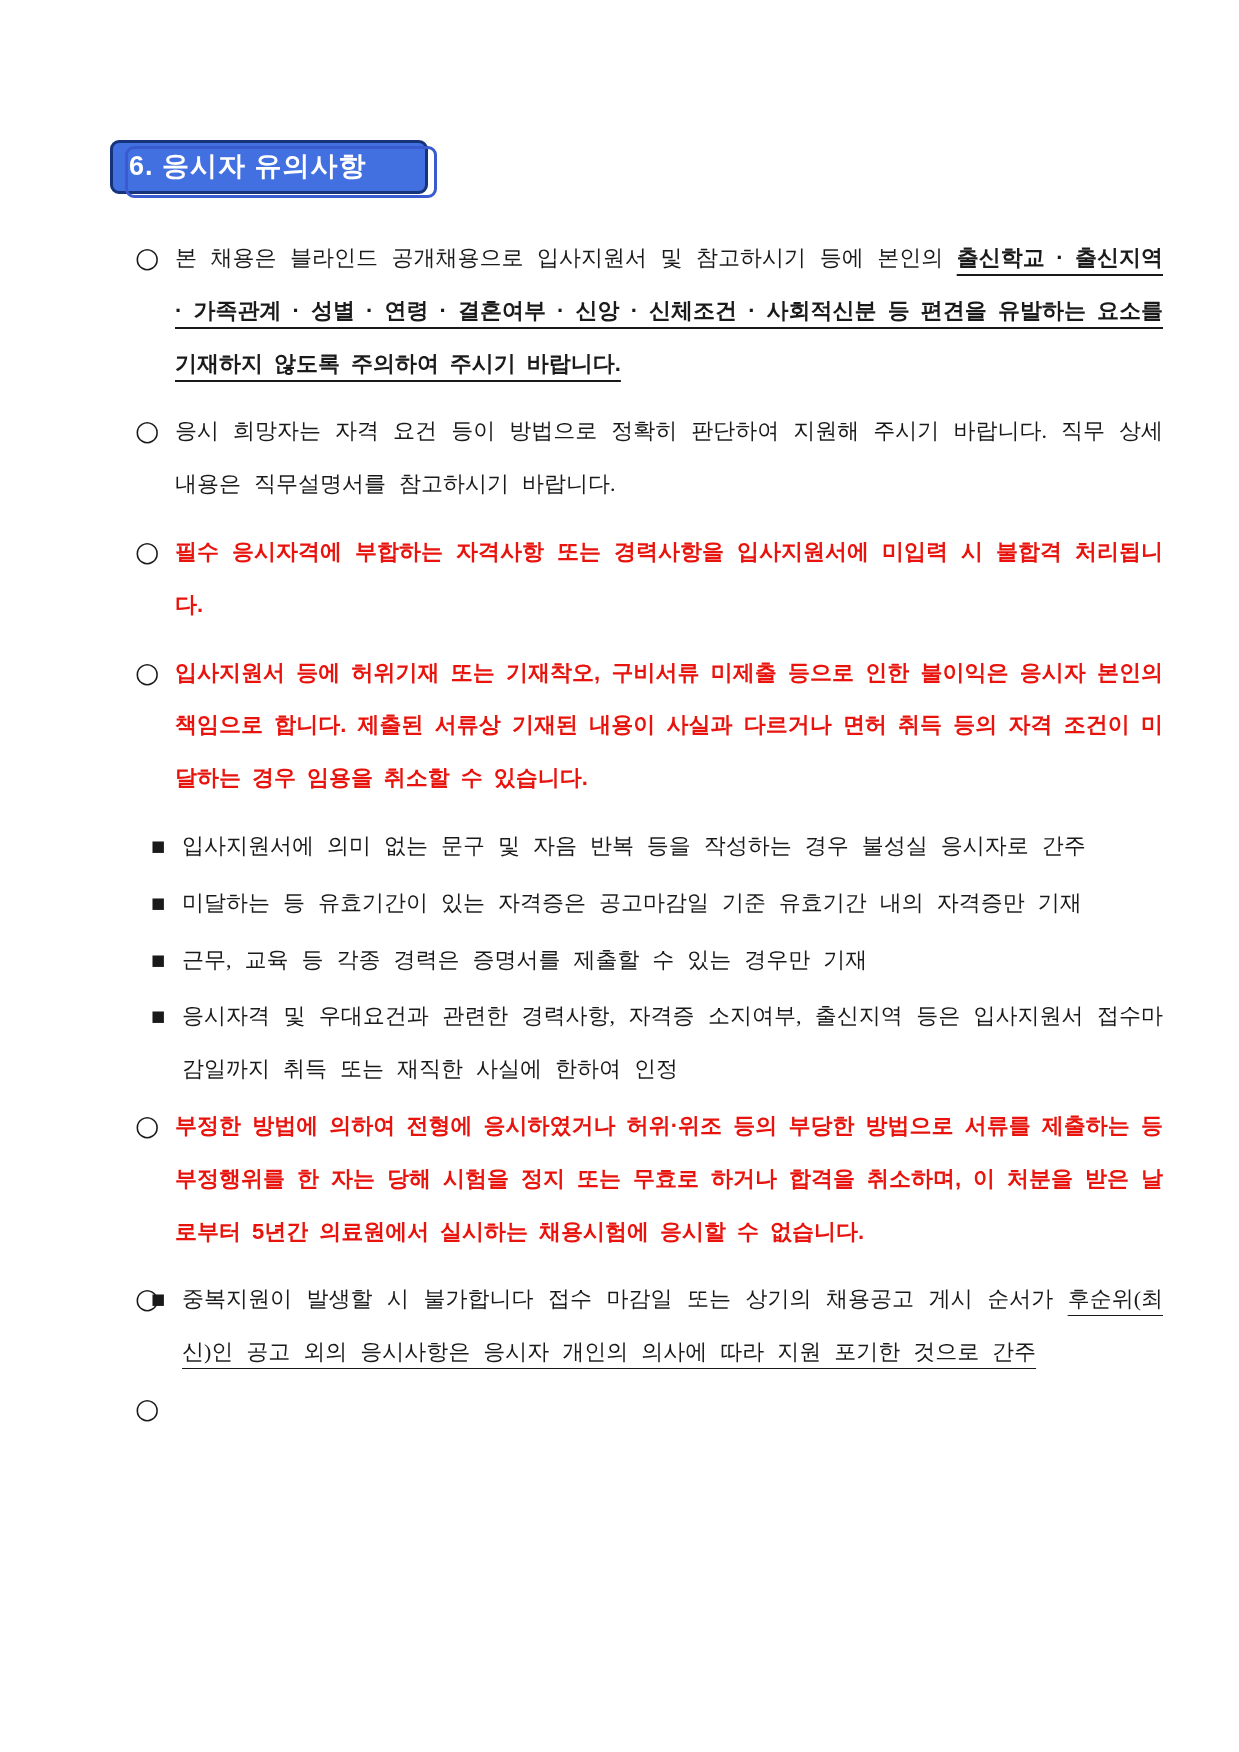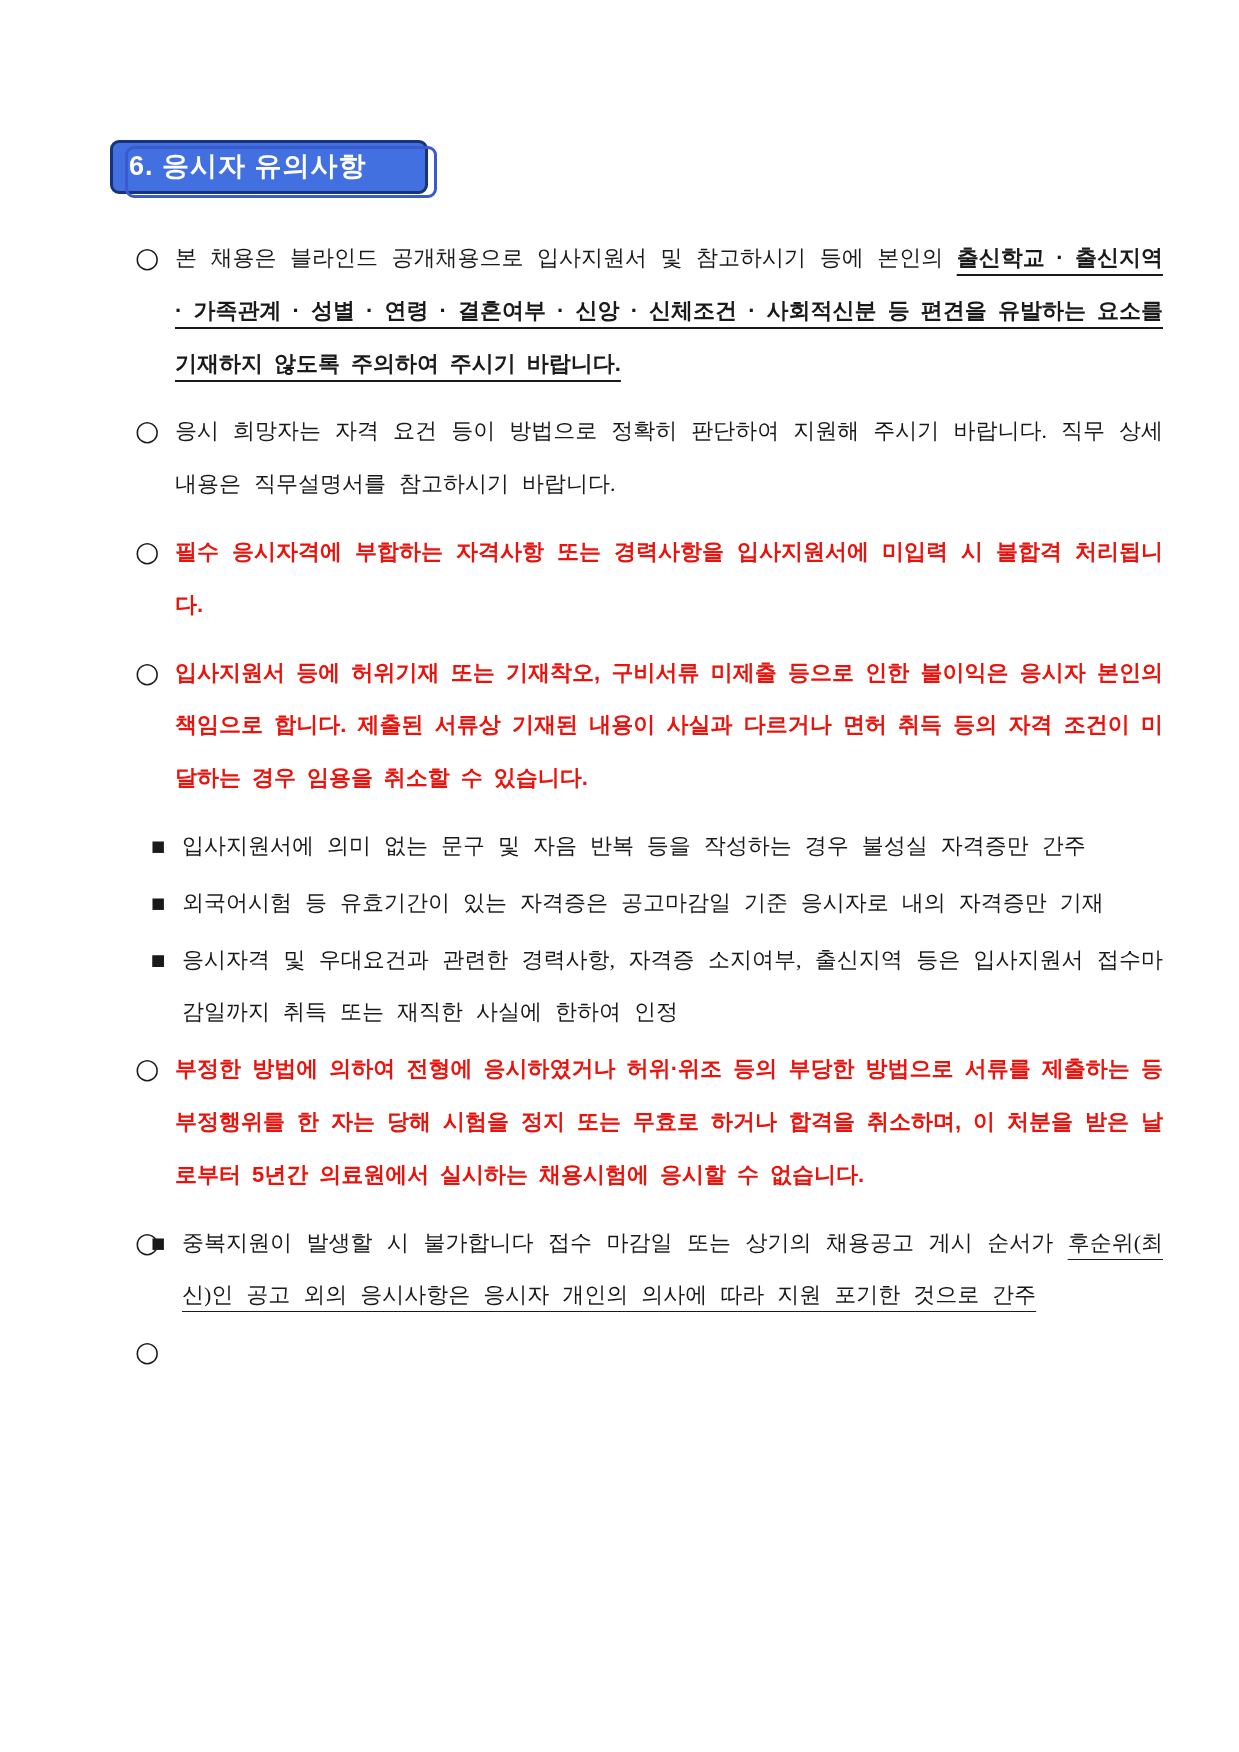--- a/index.html
+++ b/index.html
@@ -126,29 +126,29 @@
 
     <div class="item red">
       <span class="marker circle">○</span><span>필수 응시자격에 부합하는 자격사항 또는 경력사항을 입사지원서에 미입력 시 불합격 처리됩니다.</span>
     </div>
 
     <div class="item red">
       <span class="marker circle">○</span><span>입사지원서 등에 허위기재 또는 기재착오, 구비서류 미제출 등으로 인한 불이익은 응시자 본인의 책임으로 합니다. 제출된 서류상 기재된 내용이 사실과 다르거나 면허 취득 등의 자격 조건이 미달하는 경우 임용을 취소할 수 있습니다.</span>
     </div>
 
     <div class="item sub">
-      <span class="marker square">■</span><span>입사지원서에 의미 없는 문구 및 자음 반복 등을 작성하는 경우 불성실 자격증만 간주</span>
+      <span class="marker square">■</span><span>입사지원서에 의미 없는 문구 및 자음 반복 등을 작성하는 경우 불성실 응시자로 간주</span>
     </div>
 
     <div class="item sub">
-      <span class="marker square">■</span><span>외국어시험 등 유효기간이 있는 자격증은 공고마감일 기준 응시자로 내의 자격증만 기재</span>
+      <span class="marker square">■</span><span>미달하는 등 유효기간이 있는 자격증은 공고마감일 기준 유효기간 내의 자격증만 기재</span>
     </div>
 
     <div class="item sub">
-      <span class="marker square">■</span>
+      <span class="marker square">■</span><span>근무, 교육 등 각종 경력은 증명서를 제출할 수 있는 경우만 기재</span>
     </div>
 
     <div class="item sub">
       <span class="marker square">■</span><span>응시자격 및 우대요건과 관련한 경력사항, 자격증 소지여부, 출신지역 등은 입사지원서 접수마감일까지 취득 또는 재직한 사실에 한하여 인정</span>
     </div>
 
     <div class="item red">
       <span class="marker circle">○</span><span>부정한 방법에 의하여 전형에 응시하였거나 허위·위조 등의 부당한 방법으로 서류를 제출하는 등 부정행위를 한 자는 당해 시험을 정지 또는 무효로 하거나 합격을 취소하며, 이 처분을 받은 날로부터 5년간 의료원에서 실시하는 채용시험에 응시할 수 없습니다.</span>
     </div>
 

